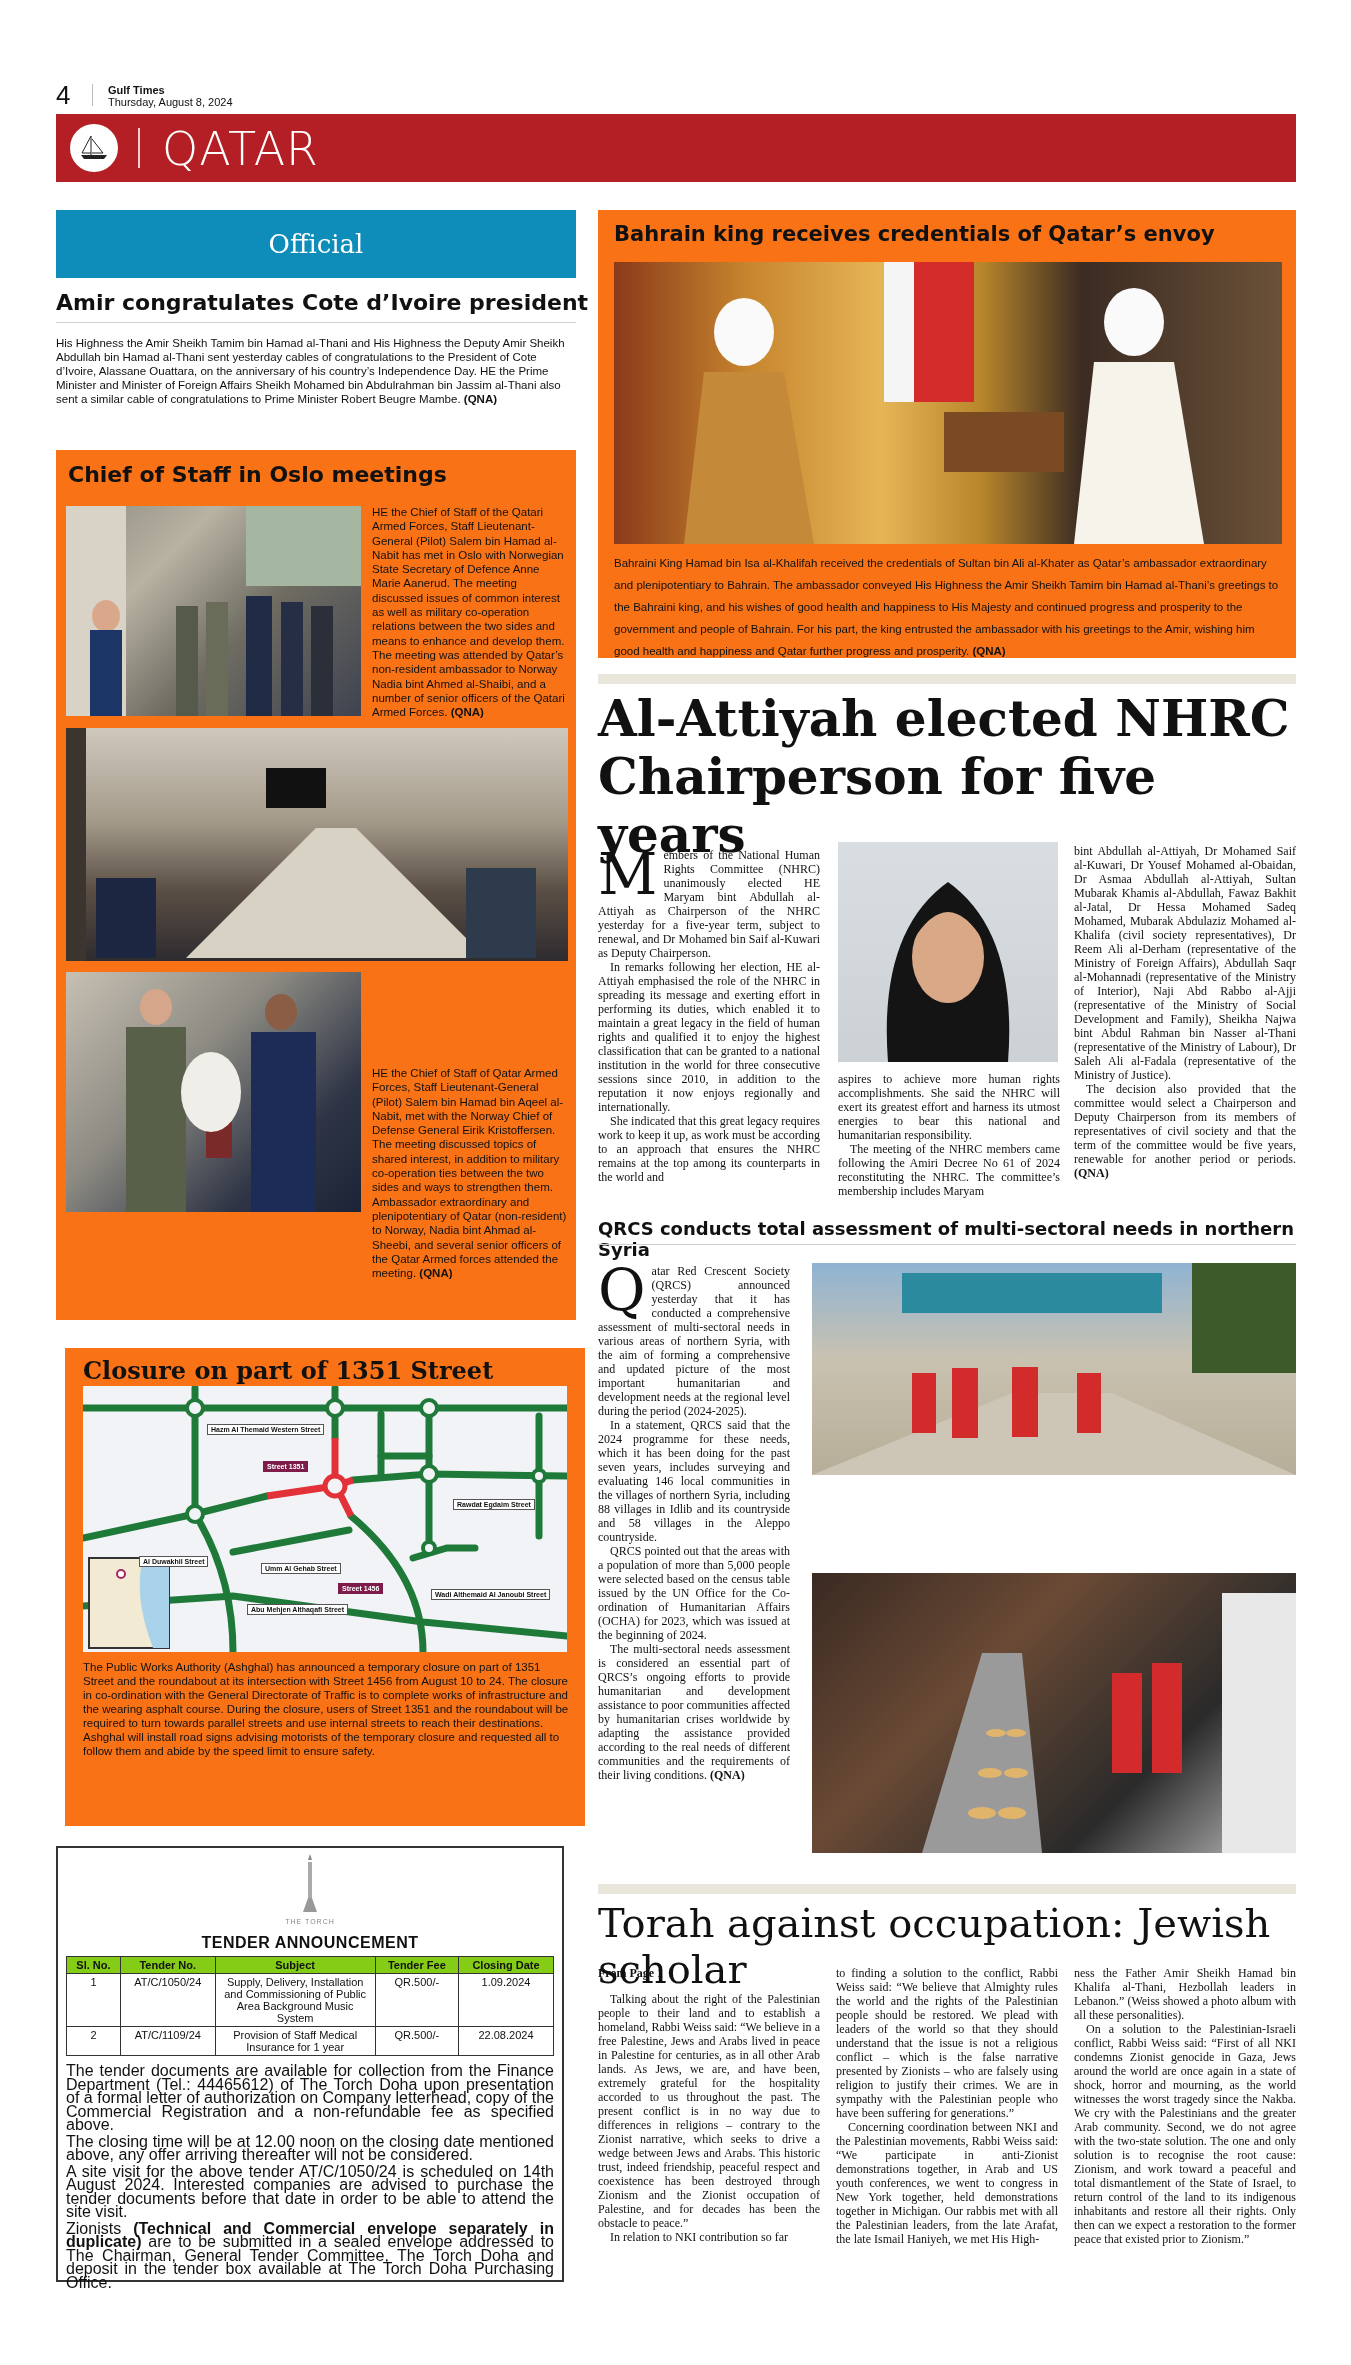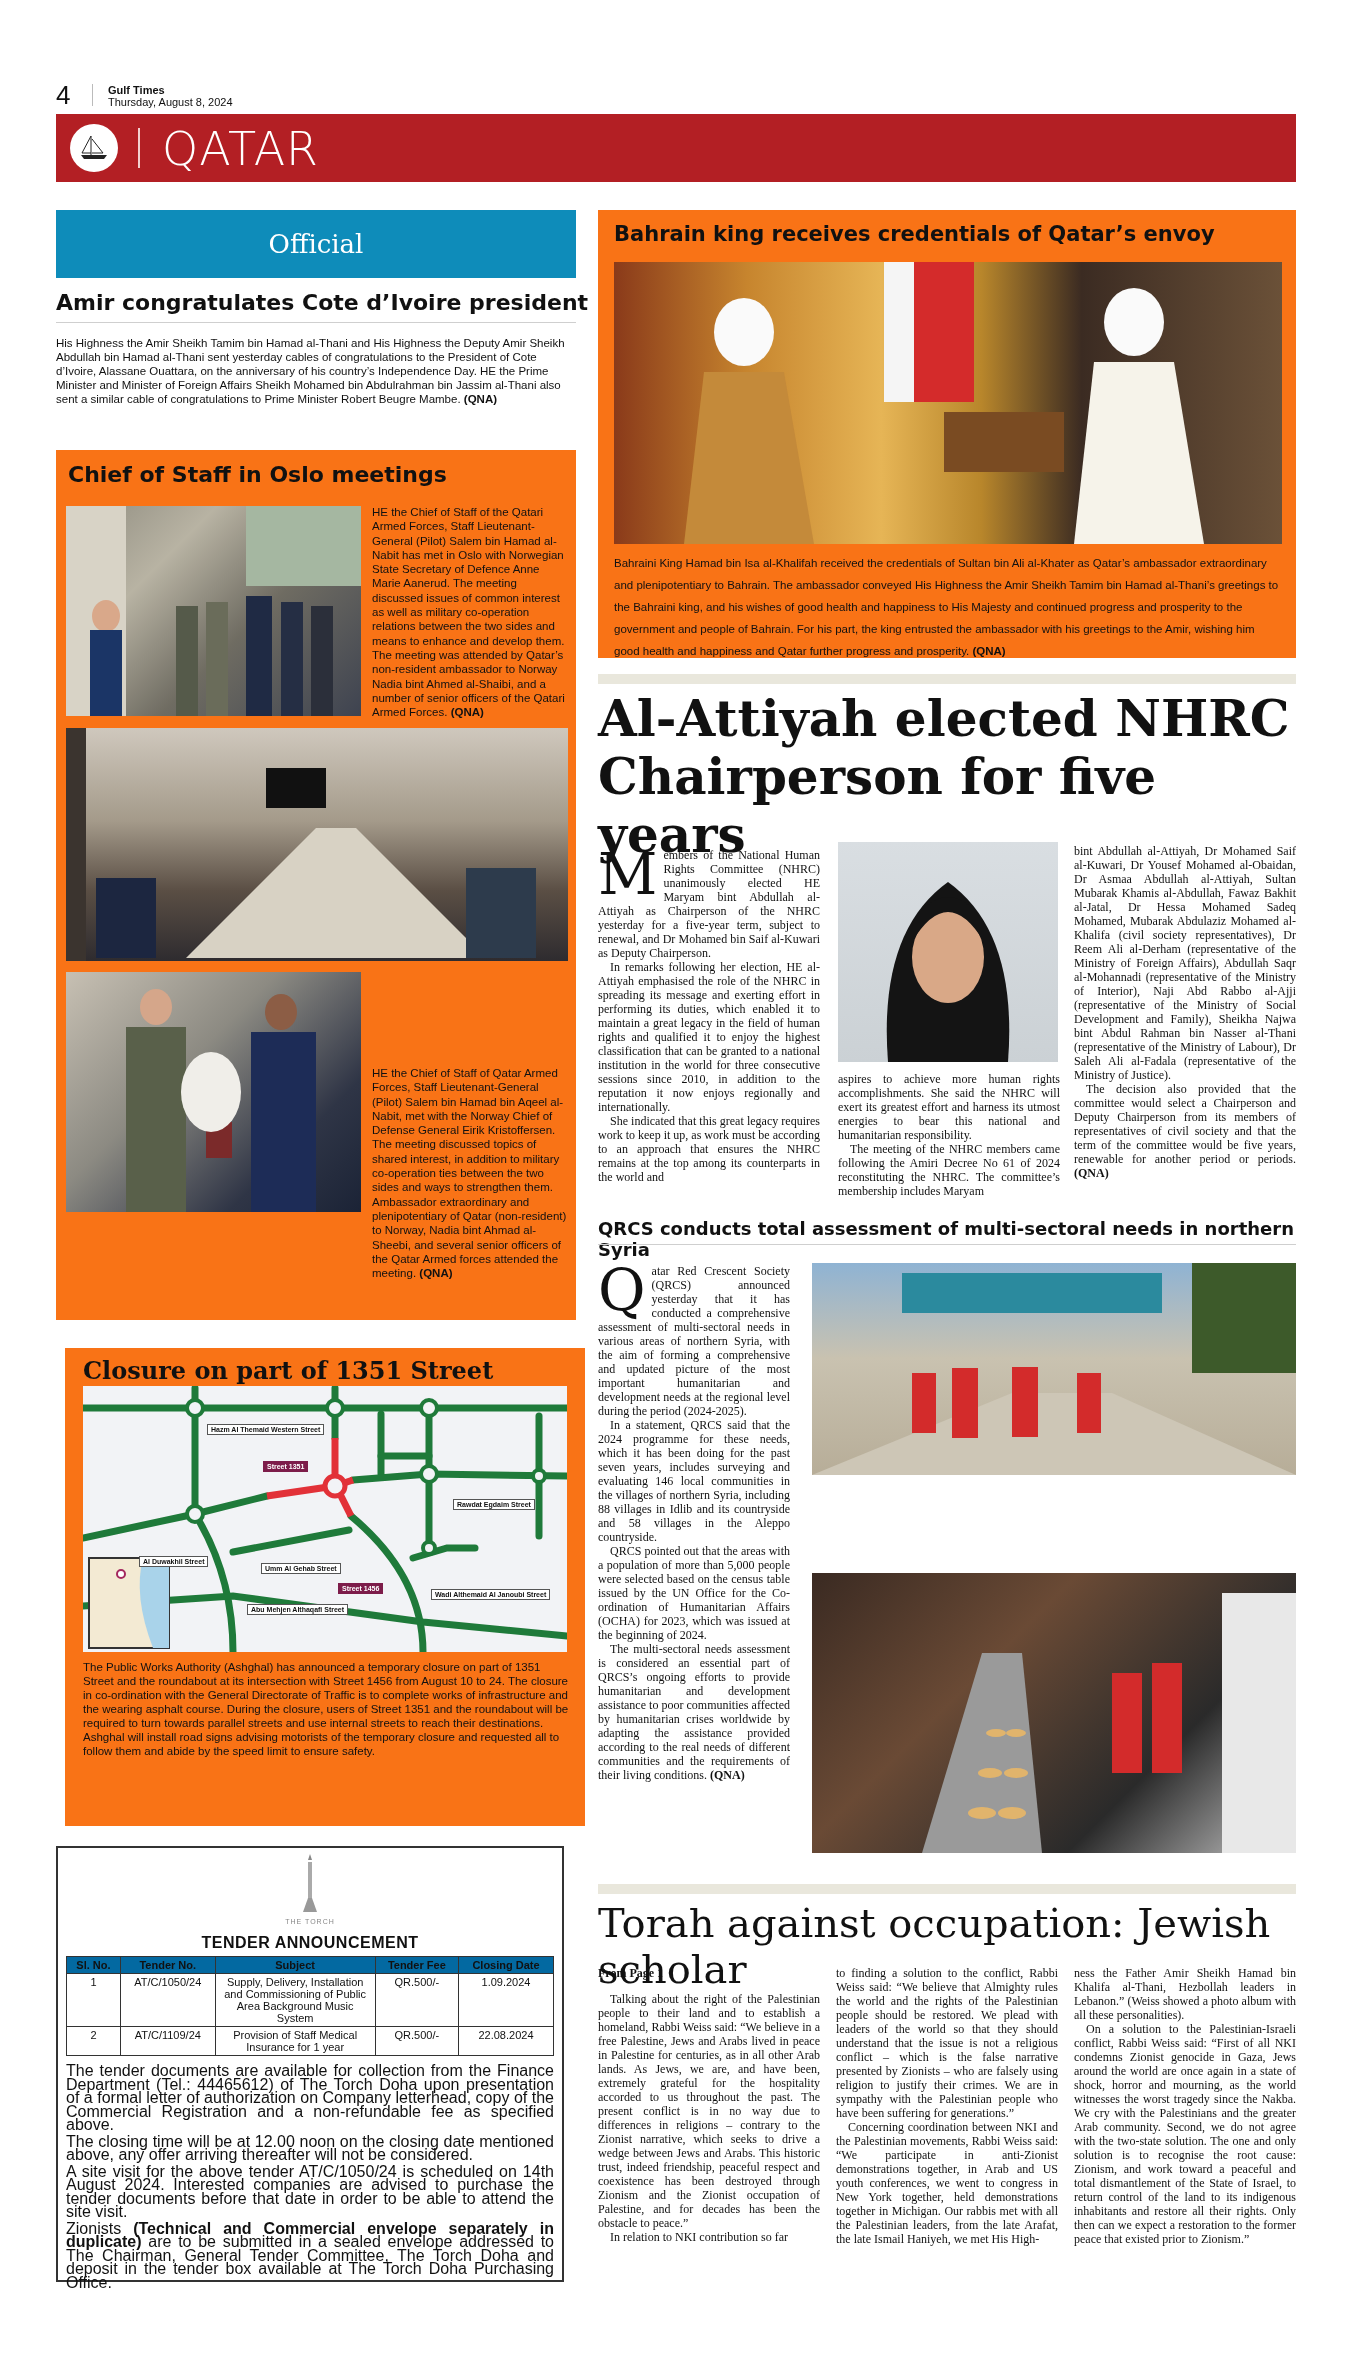--- a/index.html
+++ b/index.html
@@ -22,21 +22,21 @@
   .small-body { font-size: 11.5px; line-height: 14px; color: #111; }
   .gray-box { background: #f97316; }
   .photo { overflow: hidden; }
   .serif-body { font-family: "Liberation Serif", serif; font-size: 12px; line-height: 14px; text-align: justify; color: #111; }
   .serif-body p { text-indent: 12px; }
   .dropcap { float: left; font-size: 58px; line-height: 44px; margin: 4px 6px 0 0; font-family: "DejaVu Serif", serif; }
   .big-head { font-family: "DejaVu Serif", serif; font-weight: bold; color: #111; }
   .qna { font-weight: bold; }
   table.tender { border-collapse: collapse; width: 100%; font-size: 11px; }
   table.tender th, table.tender td { border: 1px solid #333; text-align: center; padding: 2px 4px; vertical-align: top; }
-  table.tender th { background: #0369a1; font-weight: bold; }
+  table.tender th { background: #84cc16; font-weight: bold; }
   .tender-text { font-size: 16px; line-height: 13.5px; text-align: justify; }
   .tender-text p { margin-bottom: 3px; }
   .map-label { position: absolute; background: #fff; border: 1px solid #555; font-size: 7px; padding: 1px 3px; font-weight: bold; white-space: nowrap; }
   .map-label.red { background: #7d1c4a; color: #fff; border-color: #7d1c4a; }
 </style>
 </head>
 <body>
 
 <div class="abs page-num">4</div>
 <div class="abs mast-sep"></div>

